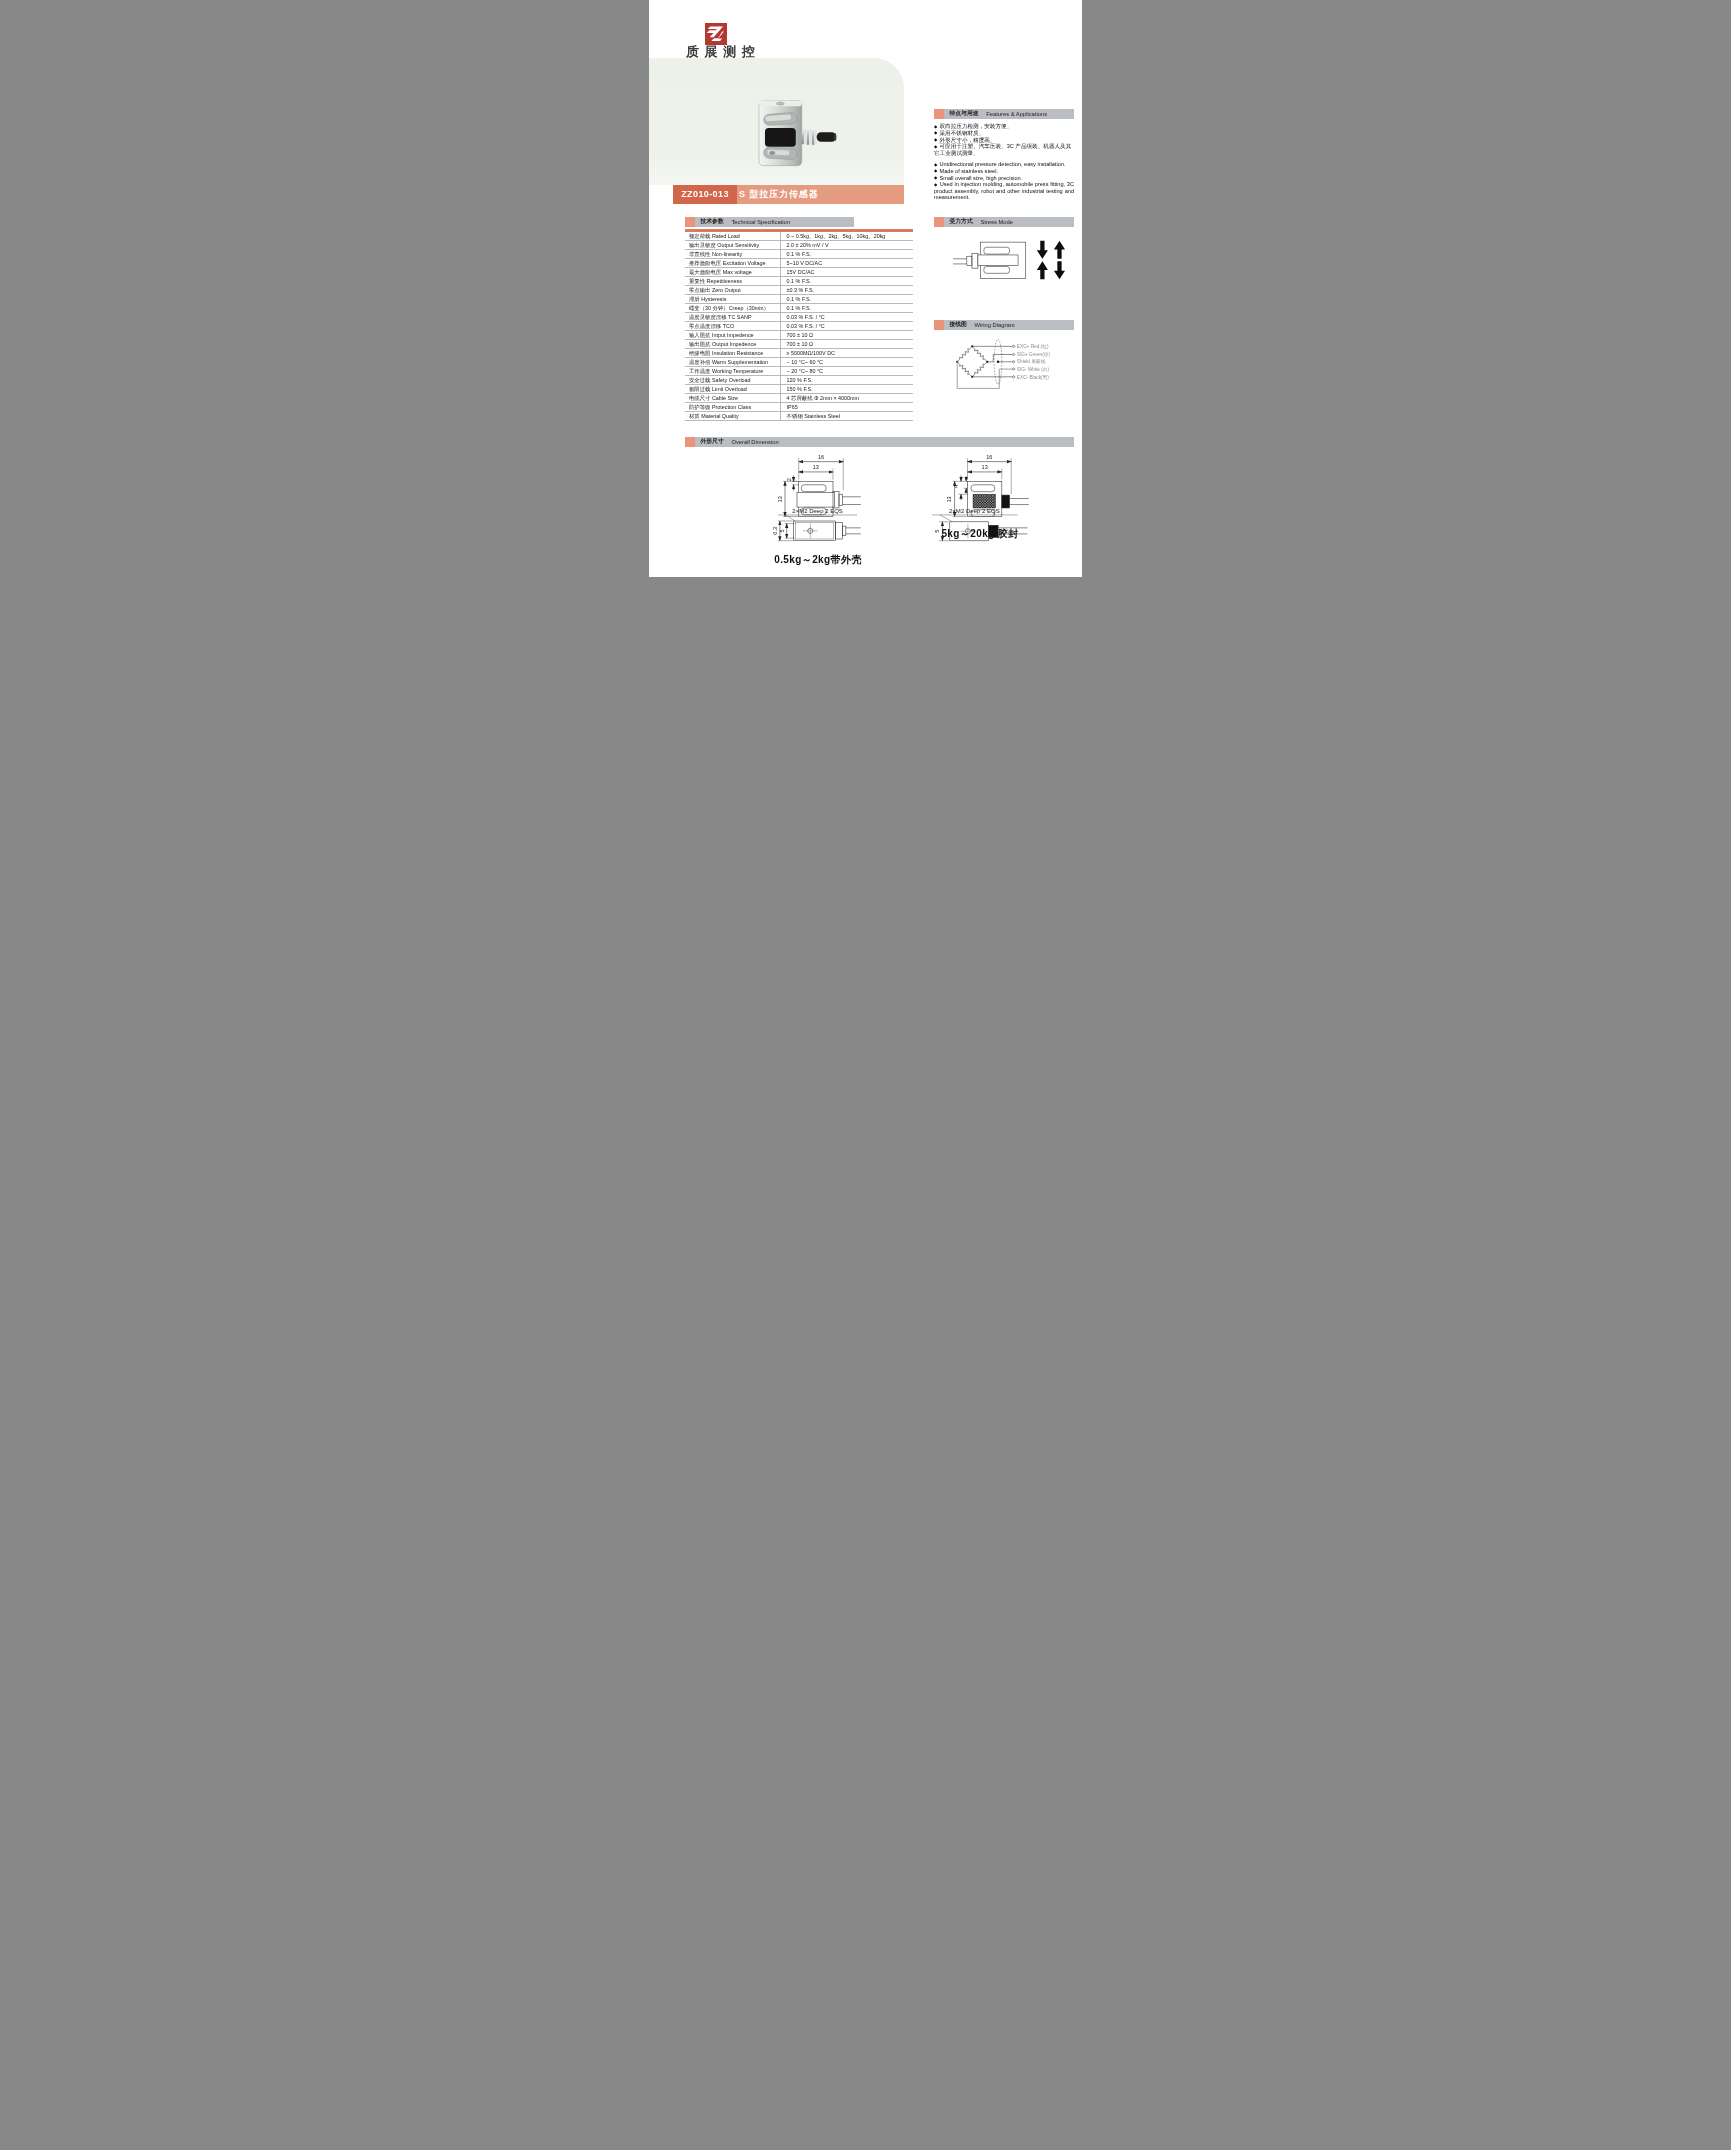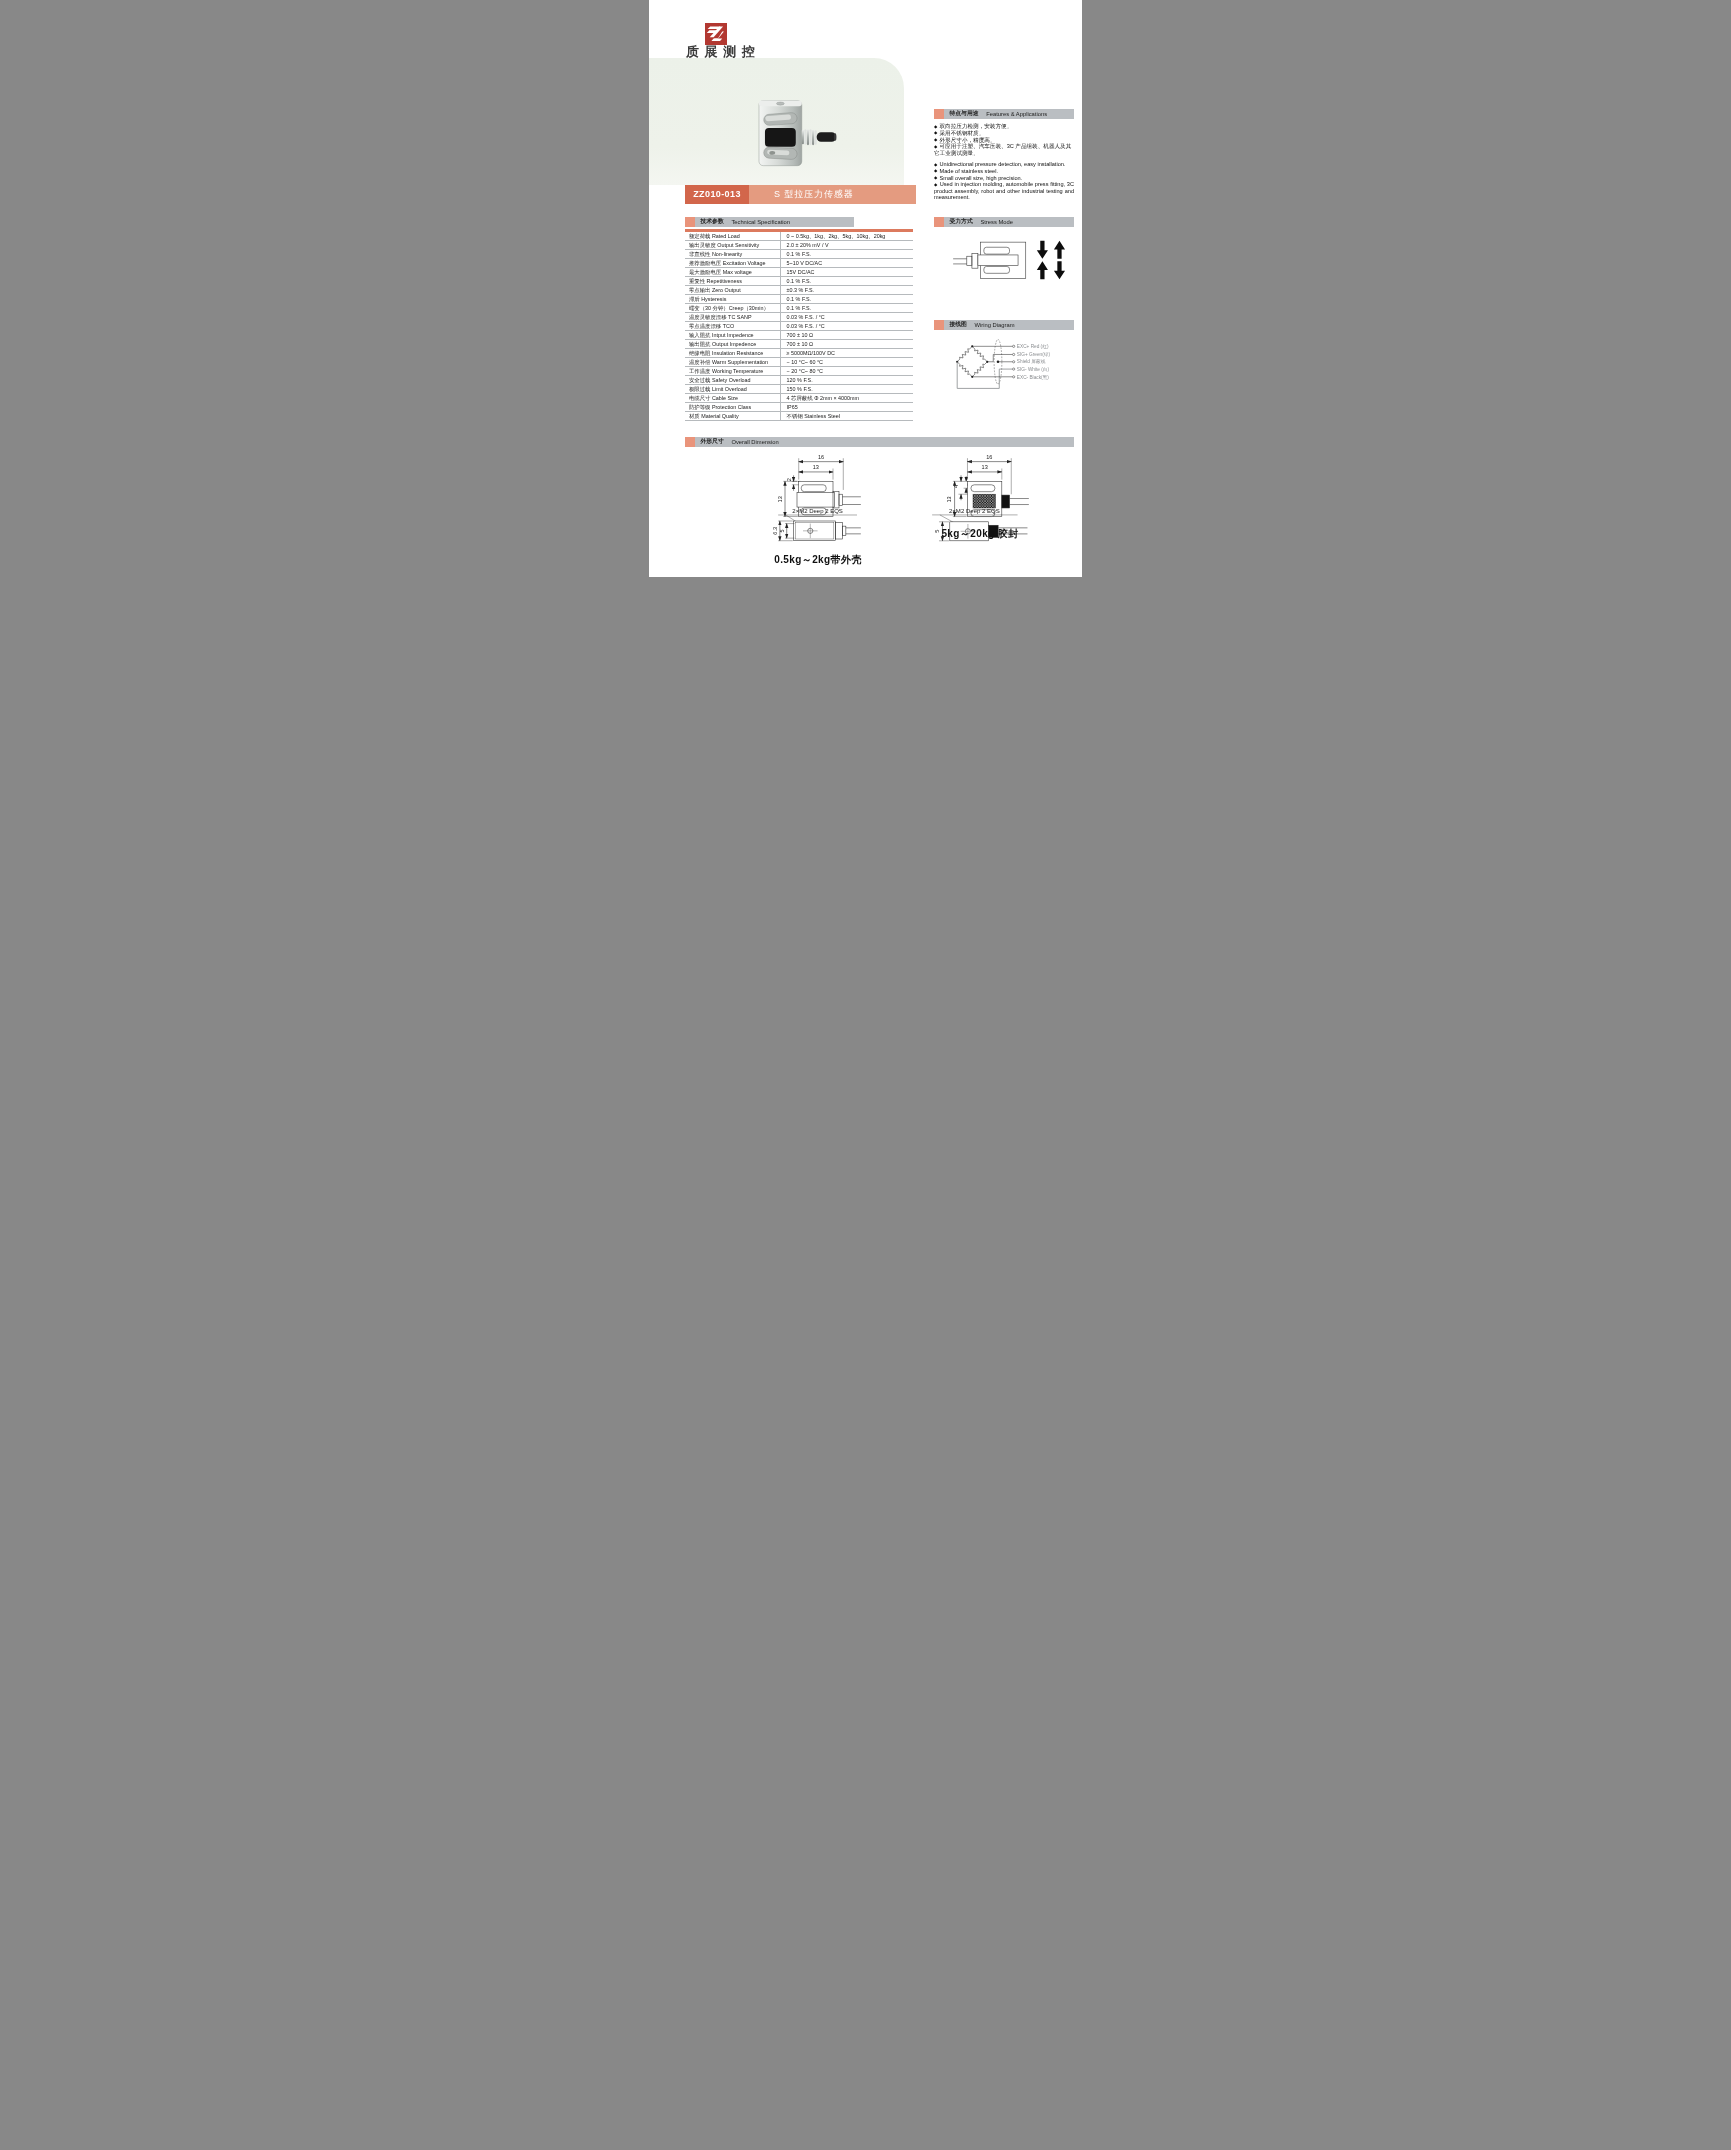--- a/index.html
+++ b/index.html
@@ -16,25 +16,25 @@
   
   .logo-mark{left:56px;top:23px;width:22.4px;height:21.5px;background:var(--logo_red)}
   .brand-cn{left:37px;top:43px;font-family:Liberation Sans, sans-serif;font-weight:700;
             font-size:13px;letter-spacing:5.6px;color:#3a3a3a;white-space:nowrap}
   .brand-en{left:37px;top:62px;font-family:"Liberation Serif",serif;font-size:4.5px;
             letter-spacing:0.4px;color:#4a4a4a;white-space:nowrap}
 
   
   .mint-panel{left:0;top:58px;width:255px;height:127px;border-top-right-radius:30px;
               background:linear-gradient(180deg,#ecf1e9 0%,#eef2ea 70%,#f4f6f1 100%)}
-  .title-bar{left:36px;top:185px;width:231px;height:18.5px;display:flex}
+  .title-bar{left:24px;top:185px;width:231px;height:18.5px;display:flex}
   .title-model{width:64px;background:var(--title_dark);color:#fff;font-size:9px;font-weight:700;
                display:flex;align-items:center;justify-content:center;letter-spacing:0.4px}
-  .title-name{flex:1;background:var(--title_light);color:#fff;font-size:9px;font-weight:400;
-              display:flex;align-items:center;padding-left:25px;letter-spacing:0.9px}
+  .title-name{flex:1;background:var(--title_light);color:#fff;font-size:9px;font-weight:700;
+              display:flex;align-items:center;padding-left:2px;letter-spacing:0.9px}
 
   
   .sec-head{position:absolute;height:9.5px;display:flex}
   .sq{width:9.5px;height:100%;background:var(--accent)}
   .hbar{flex:1;background:var(--bar_gray);display:flex;align-items:center;gap:7.7px;
         padding-left:6px;font-size:5.8px;color:#222;white-space:nowrap}
   .hcn{font-weight:700}
 
   
   .f-list{position:absolute;width:140px;font-size:5.6px;line-height:6.2px;color:#111}

